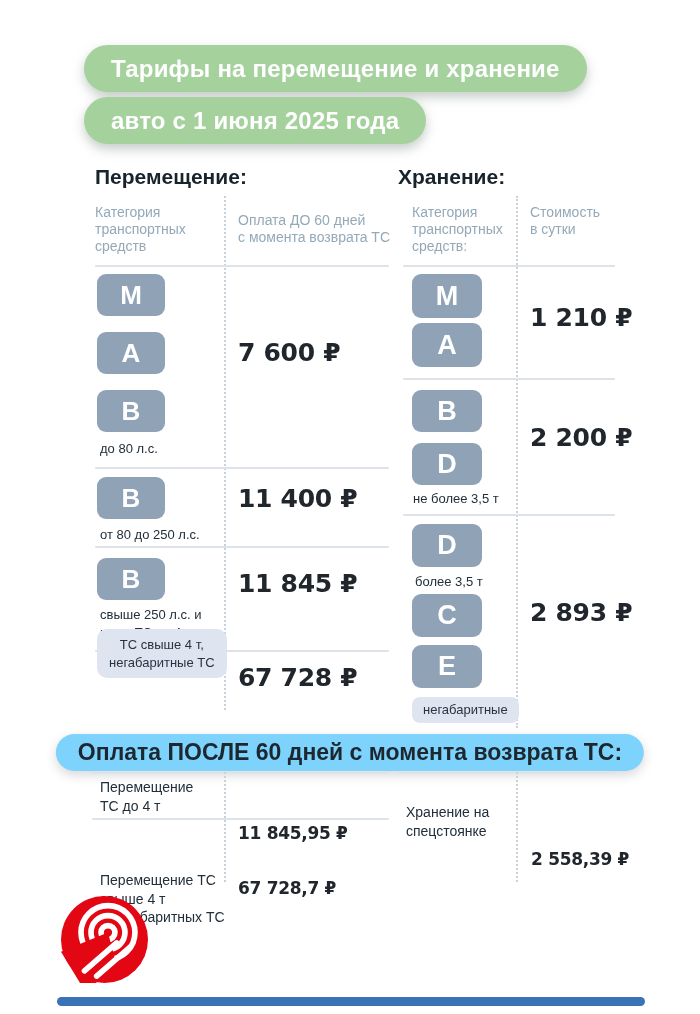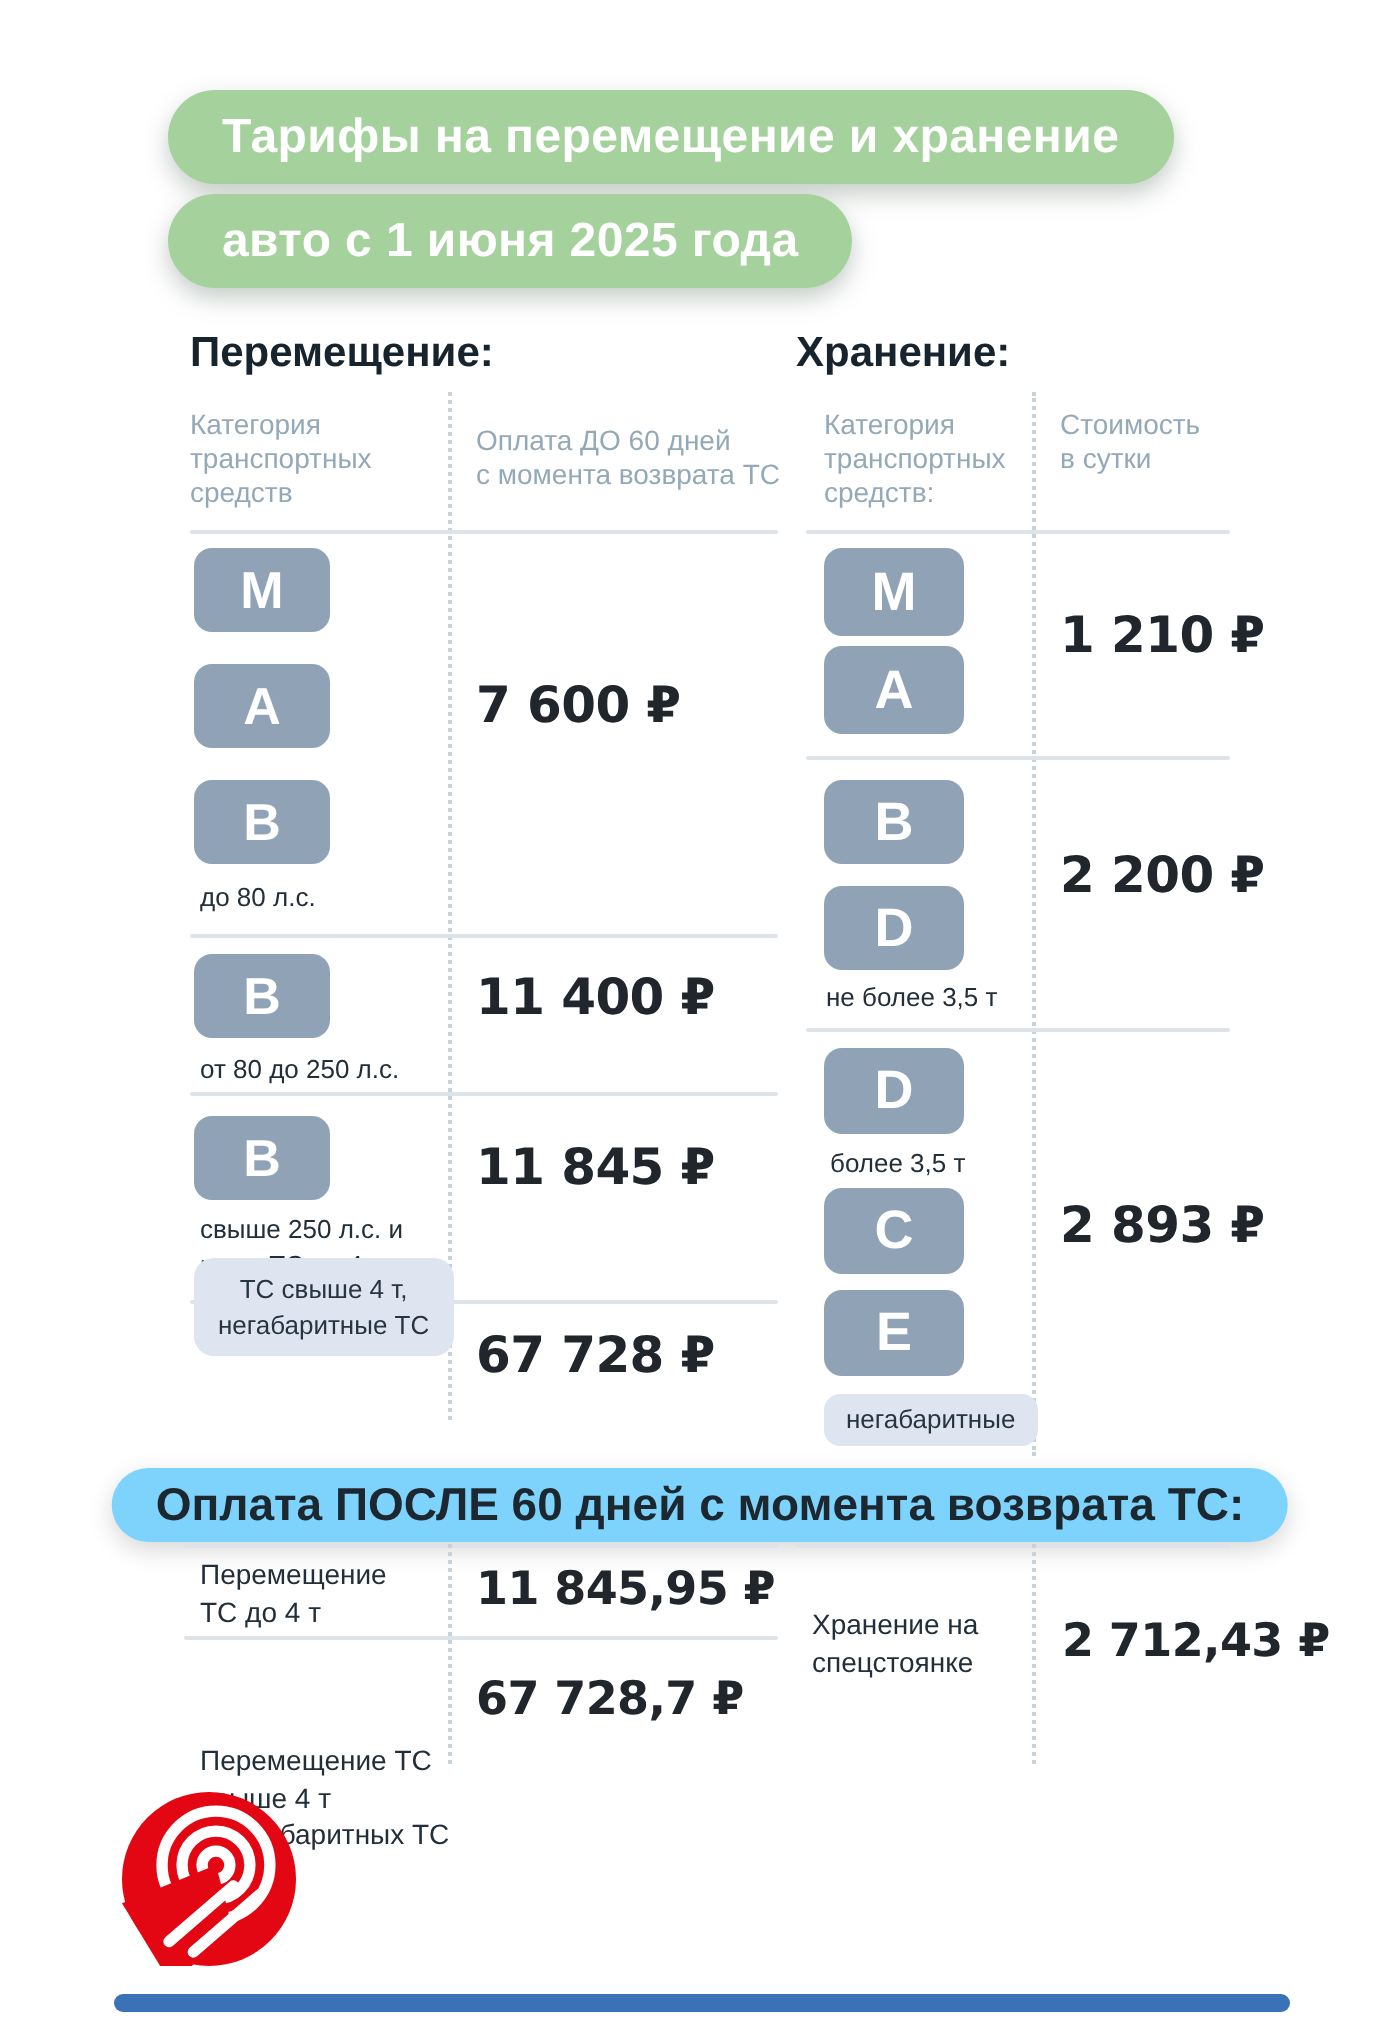--- a/index.html
+++ b/index.html
@@ -28,21 +28,21 @@
     background:#8fa2b6;color:#ffffff;font-weight:bold;border-radius:9px;}
   .badge.mv{width:68px;height:42px;font-size:26px;}
   .badge.st{width:70px;height:44px;font-size:27px;}
 
   
   .caption{position:absolute;font-size:13px;line-height:1.35;color:#222f3a;font-weight:500;}
 
   
   .price{position:absolute;font-family:"DejaVu Sans",sans-serif;font-weight:bold;
     font-size:25px;line-height:29px;color:#20262c;letter-spacing:-.3px;}
-  .price.small{font-size:23px;line-height:27px;}
+  .price.small{font-size:17px;line-height:27px;margin-top:38px;}
 
   
   .tag{position:absolute;background:#dfe4f1;color:#273441;border-radius:10px;
     font-size:13px;line-height:1.35;text-align:center;font-weight:500;}
   .tag.big{left:97px;top:629px;padding:7px 12px;}
   .tag.slim{left:412px;top:697px;padding:4px 11px;border-radius:8px;}
 
   
   .after-pill{position:absolute;left:50%;top:734px;transform:translateX(-50%);
     display:inline-flex;align-items:center;height:37px;border-radius:19px;
@@ -141,21 +141,21 @@
   <div class="price small" style="left:238px;top:782px;">11 845,95 ₽</div>
   <div class="rowlabel pre" style="left:100px;top:824px;margin-top:47px;">Перемещение ТС
 свыше 4 т
 и негабаритных ТС</div>
   <div class="price small" style="left:238px;top:837px;">67 728,7 ₽</div>
 
   <div class="hline" style="left:398px;top:772px;width:217px;"></div>
   <div class="vdots" style="left:516px;top:772px;height:110px;"></div>
   <div class="rowlabel pre" style="left:406px;top:803px;">Хранение на
 спецстоянке</div>
-  <div class="price small" style="left:531px;top:808px;">2 712,43 ₽</div>
+  <div class="price small" style="left:531px;top:808px;">2 558,39 ₽</div>
 
   <div class="logo">
     <svg viewBox="0 0 100 100" width="87" height="87" aria-hidden="true">
       <circle cx="50" cy="50" r="50" fill="#e30613"></circle>
       <g fill="none" stroke="#ffffff" stroke-width="6.5">
         <circle cx="54" cy="42" r="8"></circle>
         <circle cx="54" cy="42" r="19.5"></circle>
         <circle cx="54" cy="42" r="31"></circle>
       </g>
       <path d="M54,42 L0,64 L28,110 L64,80 Z" fill="#e30613"></path>

